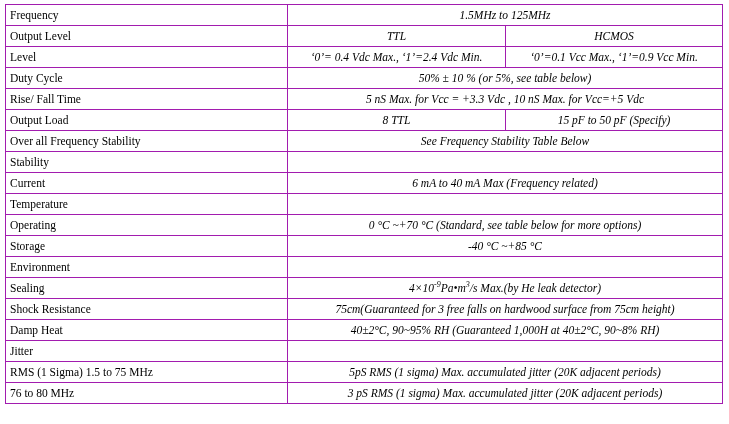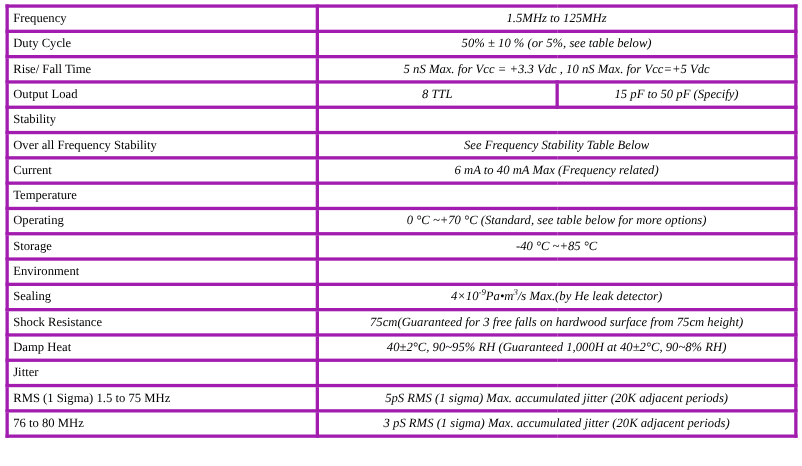--- a/index.html
+++ b/index.html
@@ -20,21 +20,21 @@
     box-sizing: border-box;
     padding: 0;
   }
   table.spec {
     border-collapse: collapse;
     width: 717px;
     margin: 4px 0 0 5px;
     table-layout: fixed;
   }
   table.spec td {
-    border: 3px solid #a21caf;
+    border: 1px solid #a21caf;
     font-size: 11.5px;
     line-height: 1.05;
     padding: 2px 4px 2px 4px;
     height: 16px;
     vertical-align: middle;
     white-space: nowrap;
     overflow: hidden;
   }
   .c-label { width: 282px; }
   .c-val-a { width: 218px; }
@@ -55,39 +55,49 @@
       <col class="c-label">
       <col class="c-val-a">
       <col class="c-val-b">
     </colgroup>
     <tbody id="spec-body">
         <tr>
           <td class="left">Frequency</td>
           <td class="center" colspan="2">1.5MHz to 125MHz</td>
         </tr>
         <tr>
+          <td class="left">Output Level</td>
+          <td class="center">TTL</td>
+          <td class="center">HCMOS</td>
+        </tr>
+        <tr>
+          <td class="left indent-2">Level</td>
+          <td class="center">‘0’= 0.4 Vdc Max., ‘1’=2.4 Vdc Min.</td>
+          <td class="center">‘0’=0.1 Vcc Max.,  ‘1’=0.9 Vcc Min.</td>
+        </tr>
+        <tr>
           <td class="left indent-2">Duty Cycle</td>
           <td class="center" colspan="2">50%  ± 10 % (or 5%, see table below)</td>
         </tr>
         <tr>
           <td class="left indent-2">Rise/ Fall Time</td>
           <td class="center" colspan="2">5 nS Max. for Vcc = +3.3 Vdc ,  10 nS Max. for  Vcc=+5 Vdc</td>
         </tr>
         <tr>
           <td class="left indent-2">Output Load</td>
           <td class="center">8 TTL</td>
           <td class="center">15 pF to 50 pF (Specify)</td>
         </tr>
         <tr>
+          <td class="left indent-1">Over all Frequency Stability</td>
+          <td class="center" colspan="2">See Frequency Stability Table Below</td>
+        </tr>
+        <tr>
           <td class="left">Stability</td>
           <td class="center" colspan="2"></td>
-        </tr>
-        <tr>
-          <td class="left indent-1">Over all Frequency Stability</td>
-          <td class="center" colspan="2">See Frequency Stability Table Below</td>
         </tr>
         <tr>
           <td class="left indent-3">Current</td>
           <td class="center" colspan="2">6 mA to 40 mA Max (Frequency related)</td>
         </tr>
         <tr>
           <td class="left">Temperature</td>
           <td class="center" colspan="2"></td>
         </tr>
         <tr>

